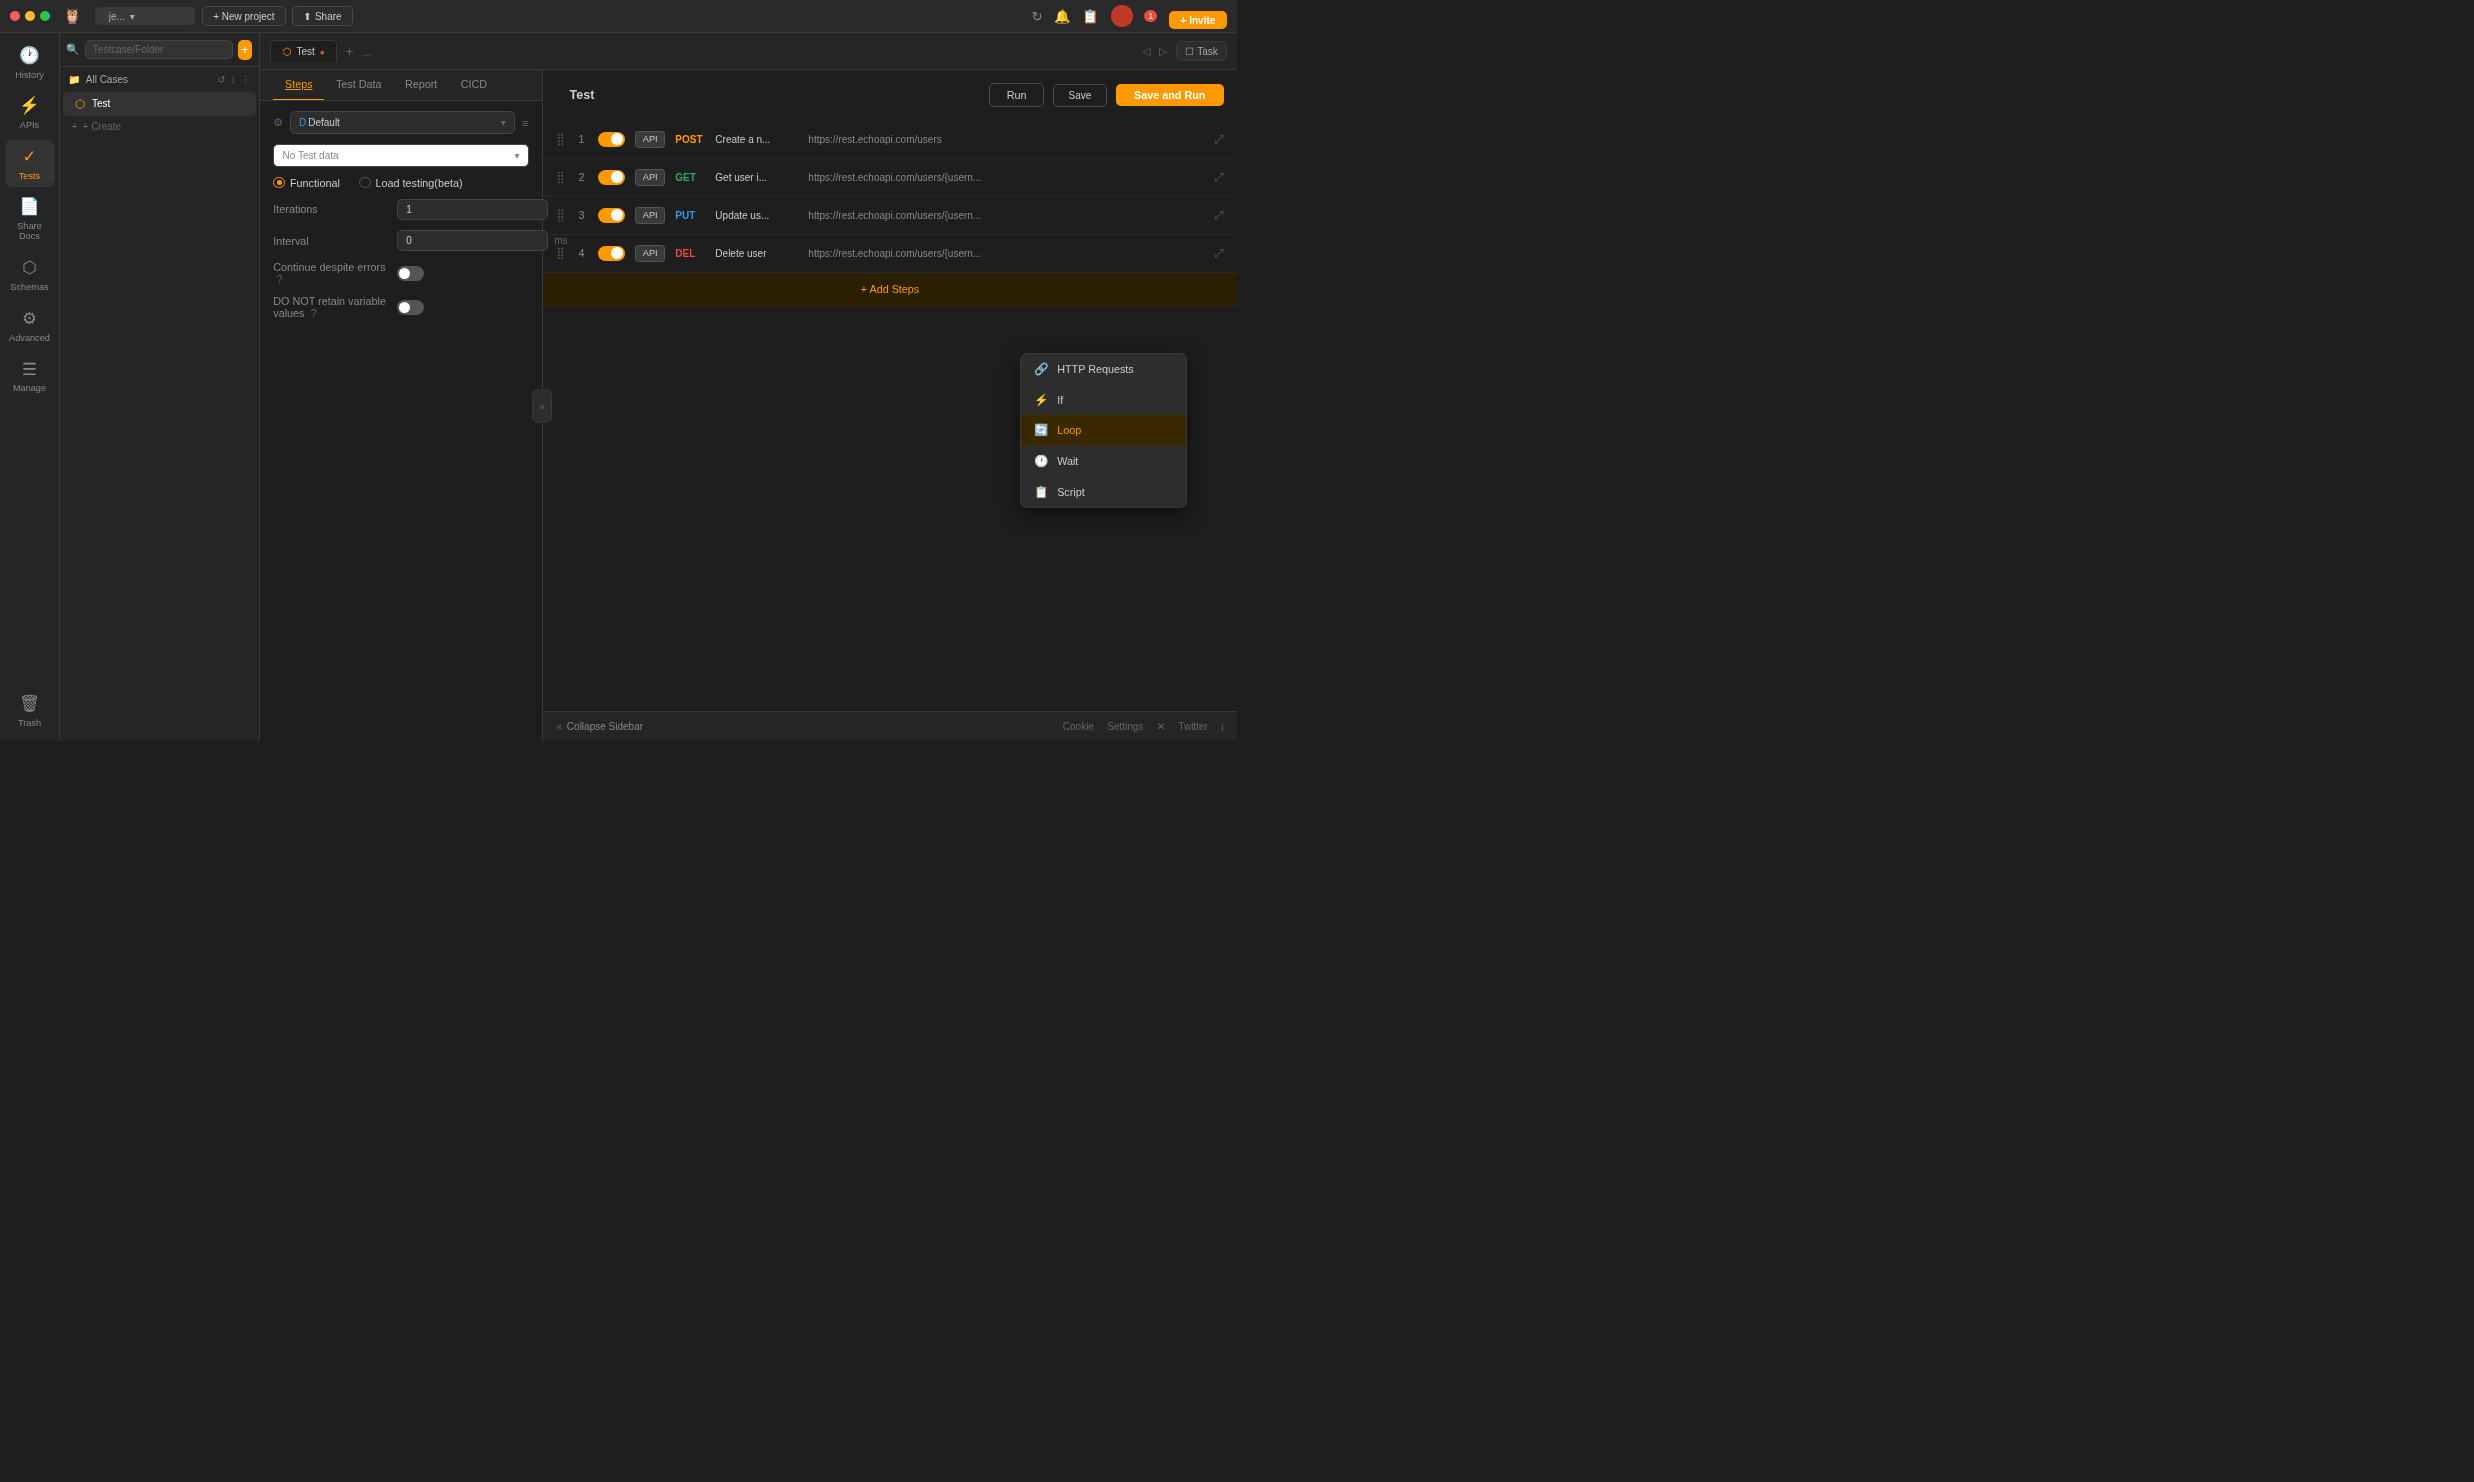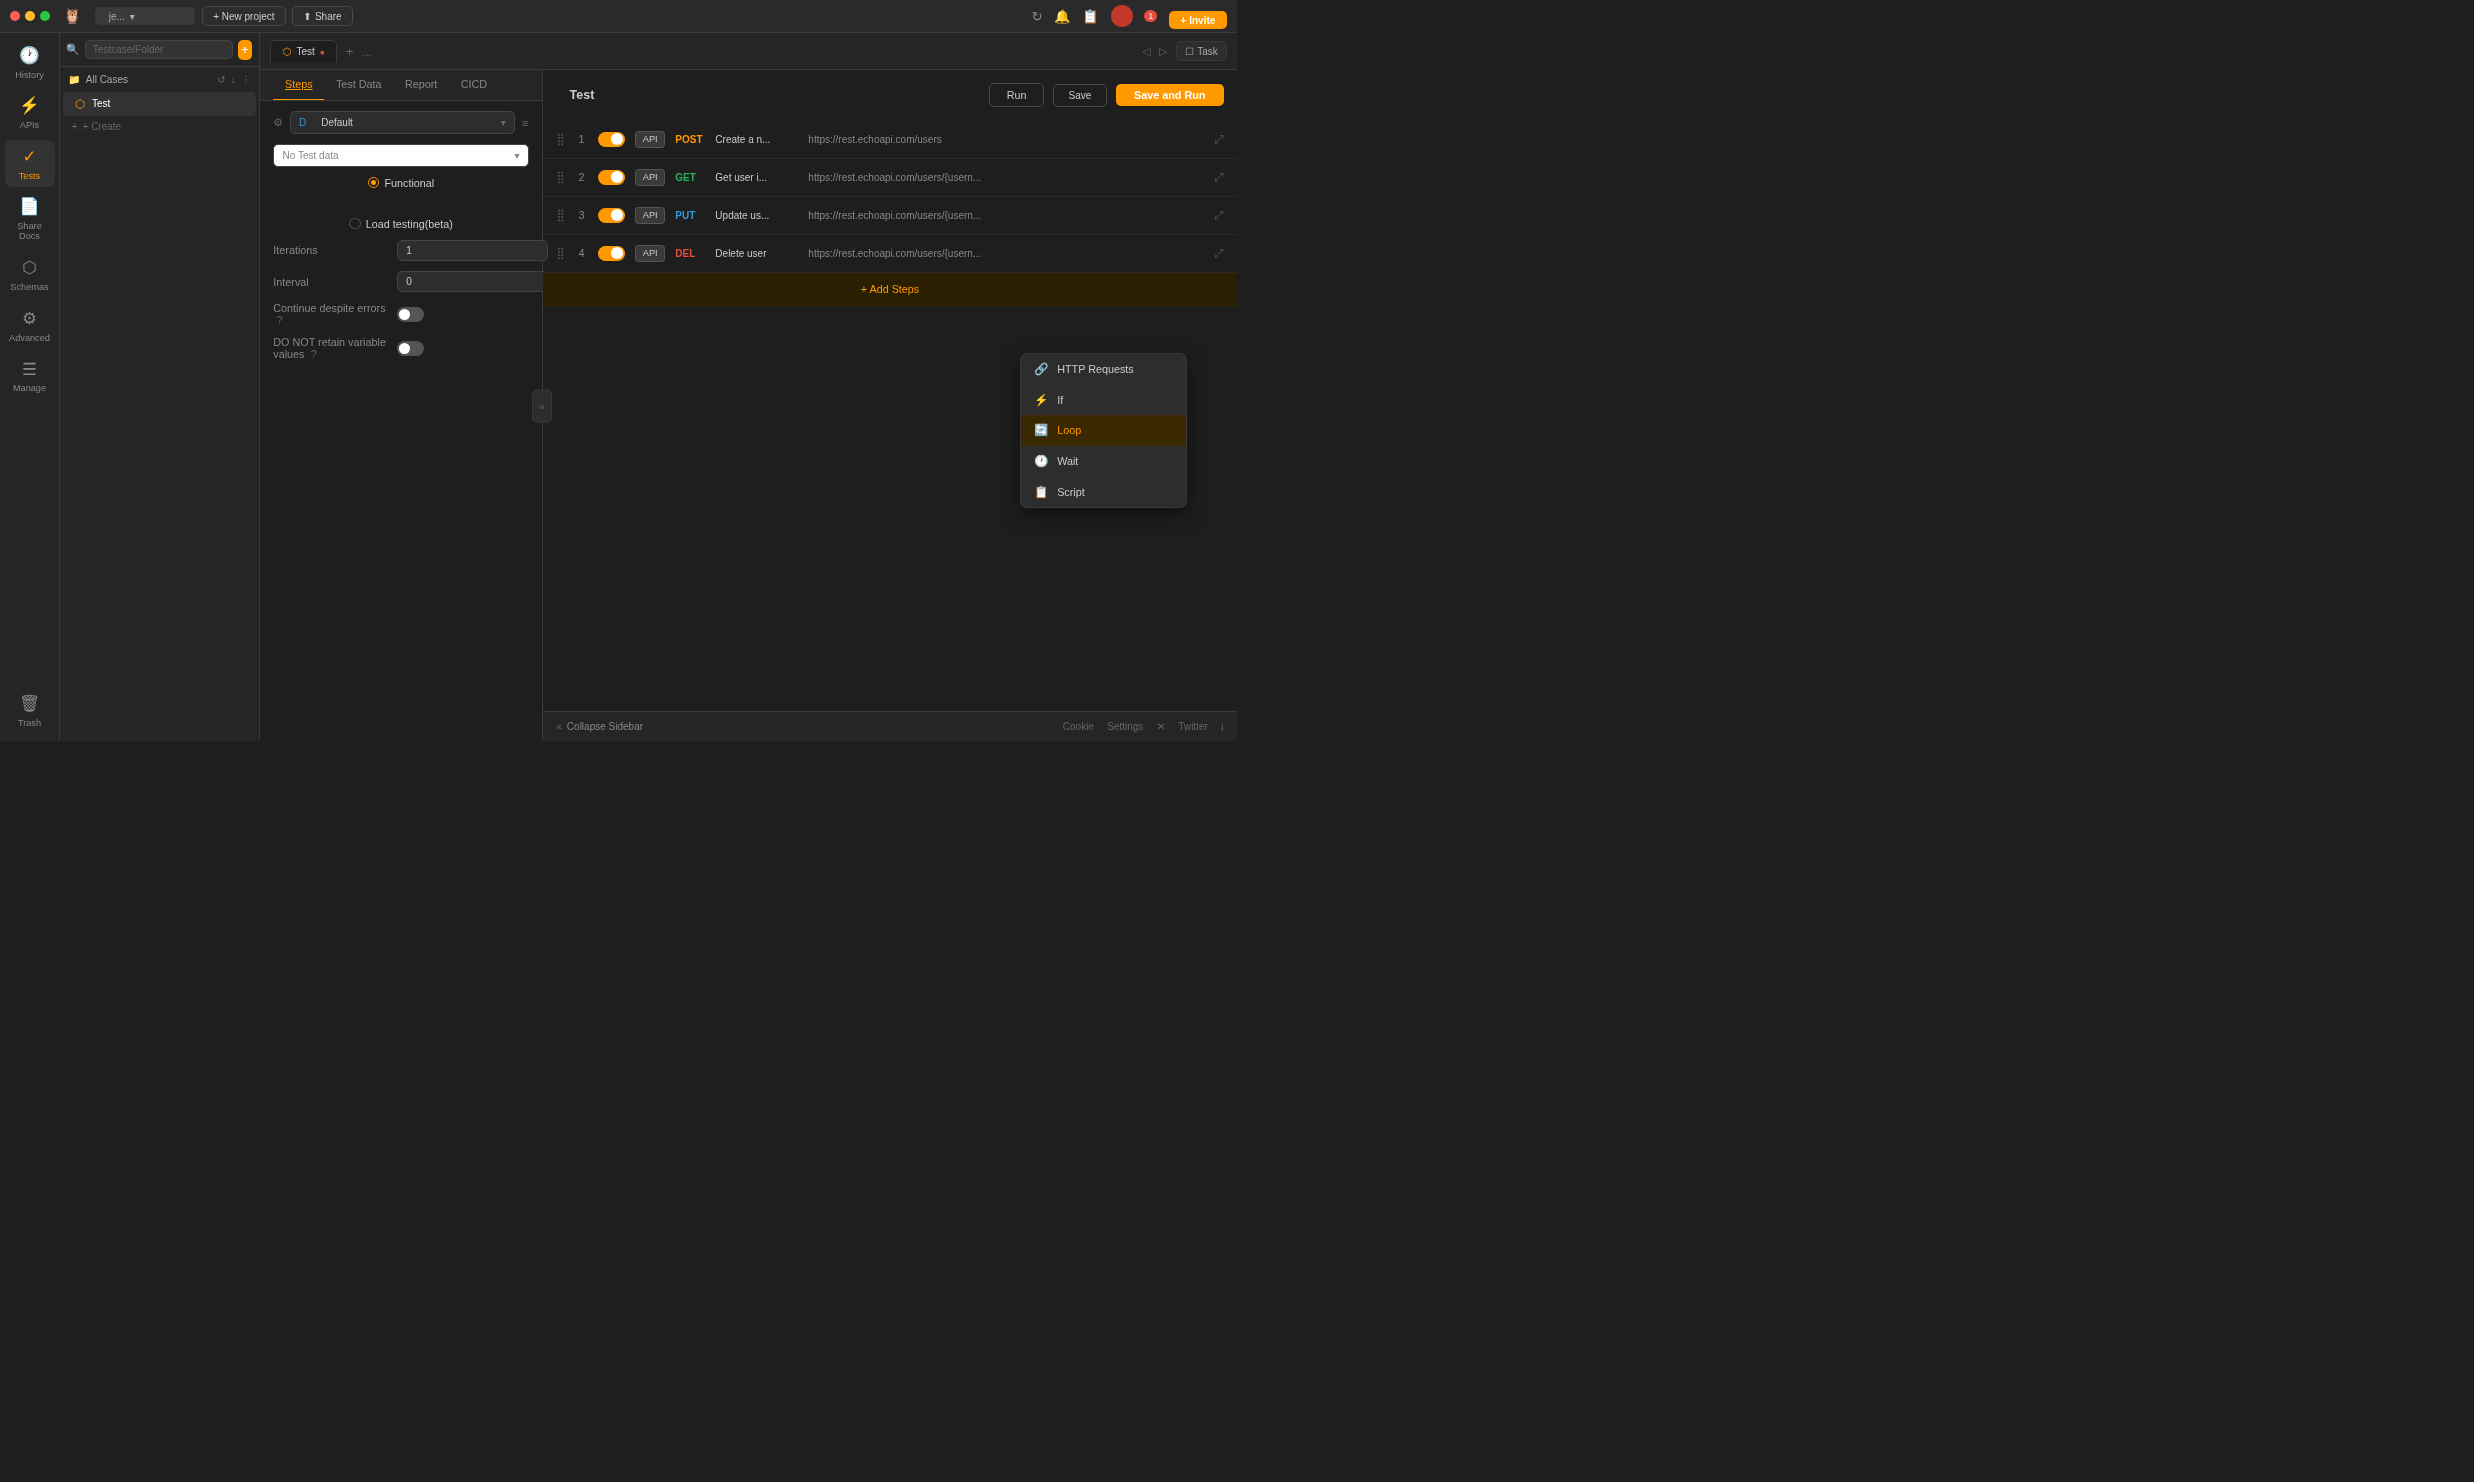--- a/index.html
+++ b/index.html
@@ -374,22 +374,21 @@
       font-size: 10px;
       display: flex;
       align-items: center;
       justify-content: space-between;
       cursor: pointer;
     }
 
     .radio-row {
       display: flex;
       align-items: center;
-      gap: 29px;
-      flex-direction: column;
+      gap: 19px;
     }
     .radio-option {
       display: flex;
       align-items: center;
       gap: 5px;
       font-size: 10.8px;
       color: #ccc;
       cursor: pointer;
     }
     .radio-dot {
@@ -703,21 +702,21 @@
           <div class="config-tab">Report</div>
           <div class="config-tab">CICD</div>
         </div>
 
         <div class="config-body">
 
           <div class="dropdown-row">
             <span style="color:#666;font-size:10.8px;">⚙</span>
             <div class="dropdown-select">
               <span style="color:#3498db;">D</span>
-              <span style="margin-left:15px;">Default</span>
+              <span style="margin-left:2px;">Default</span>
               <span style="margin-left:auto;color:#666;">▾</span>
             </div>
             <span class="hamburger-icon">≡</span>
           </div>
 
           <div class="no-test-data">
             <span>No Test data</span>
             <span>▾</span>
           </div>
 

